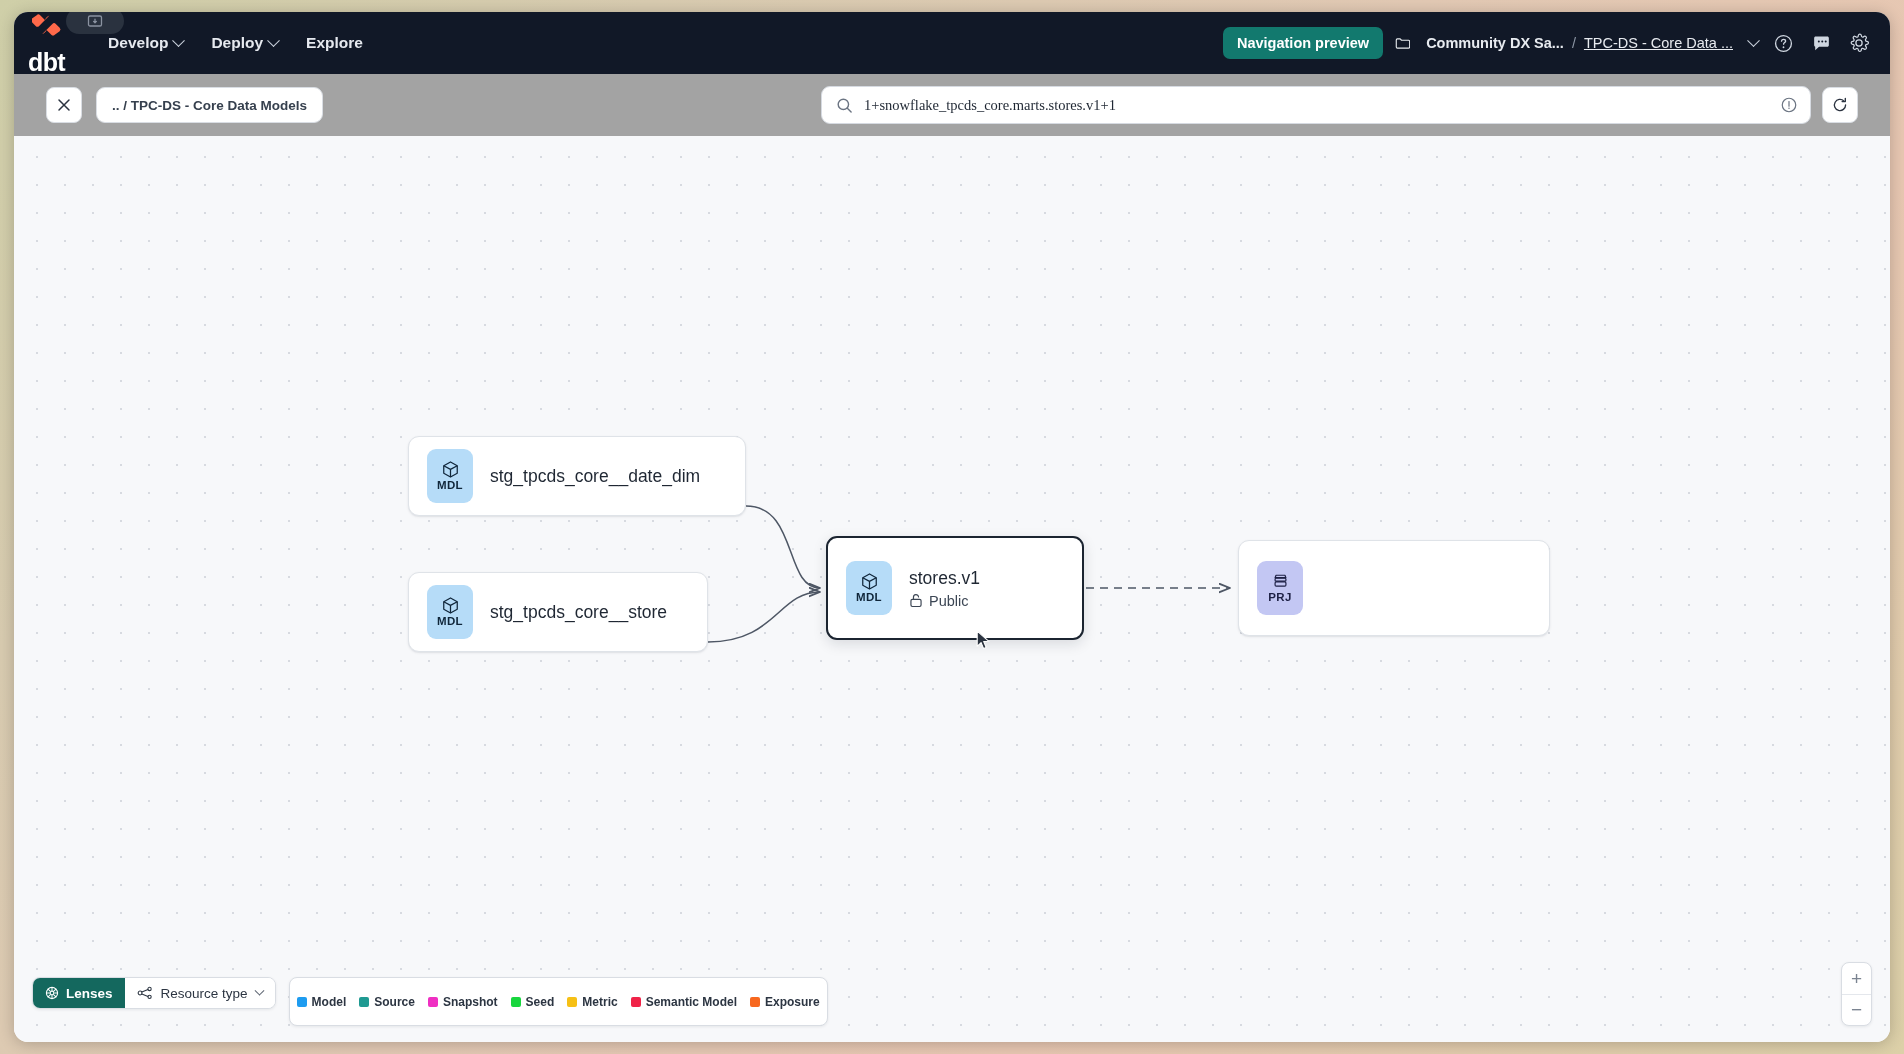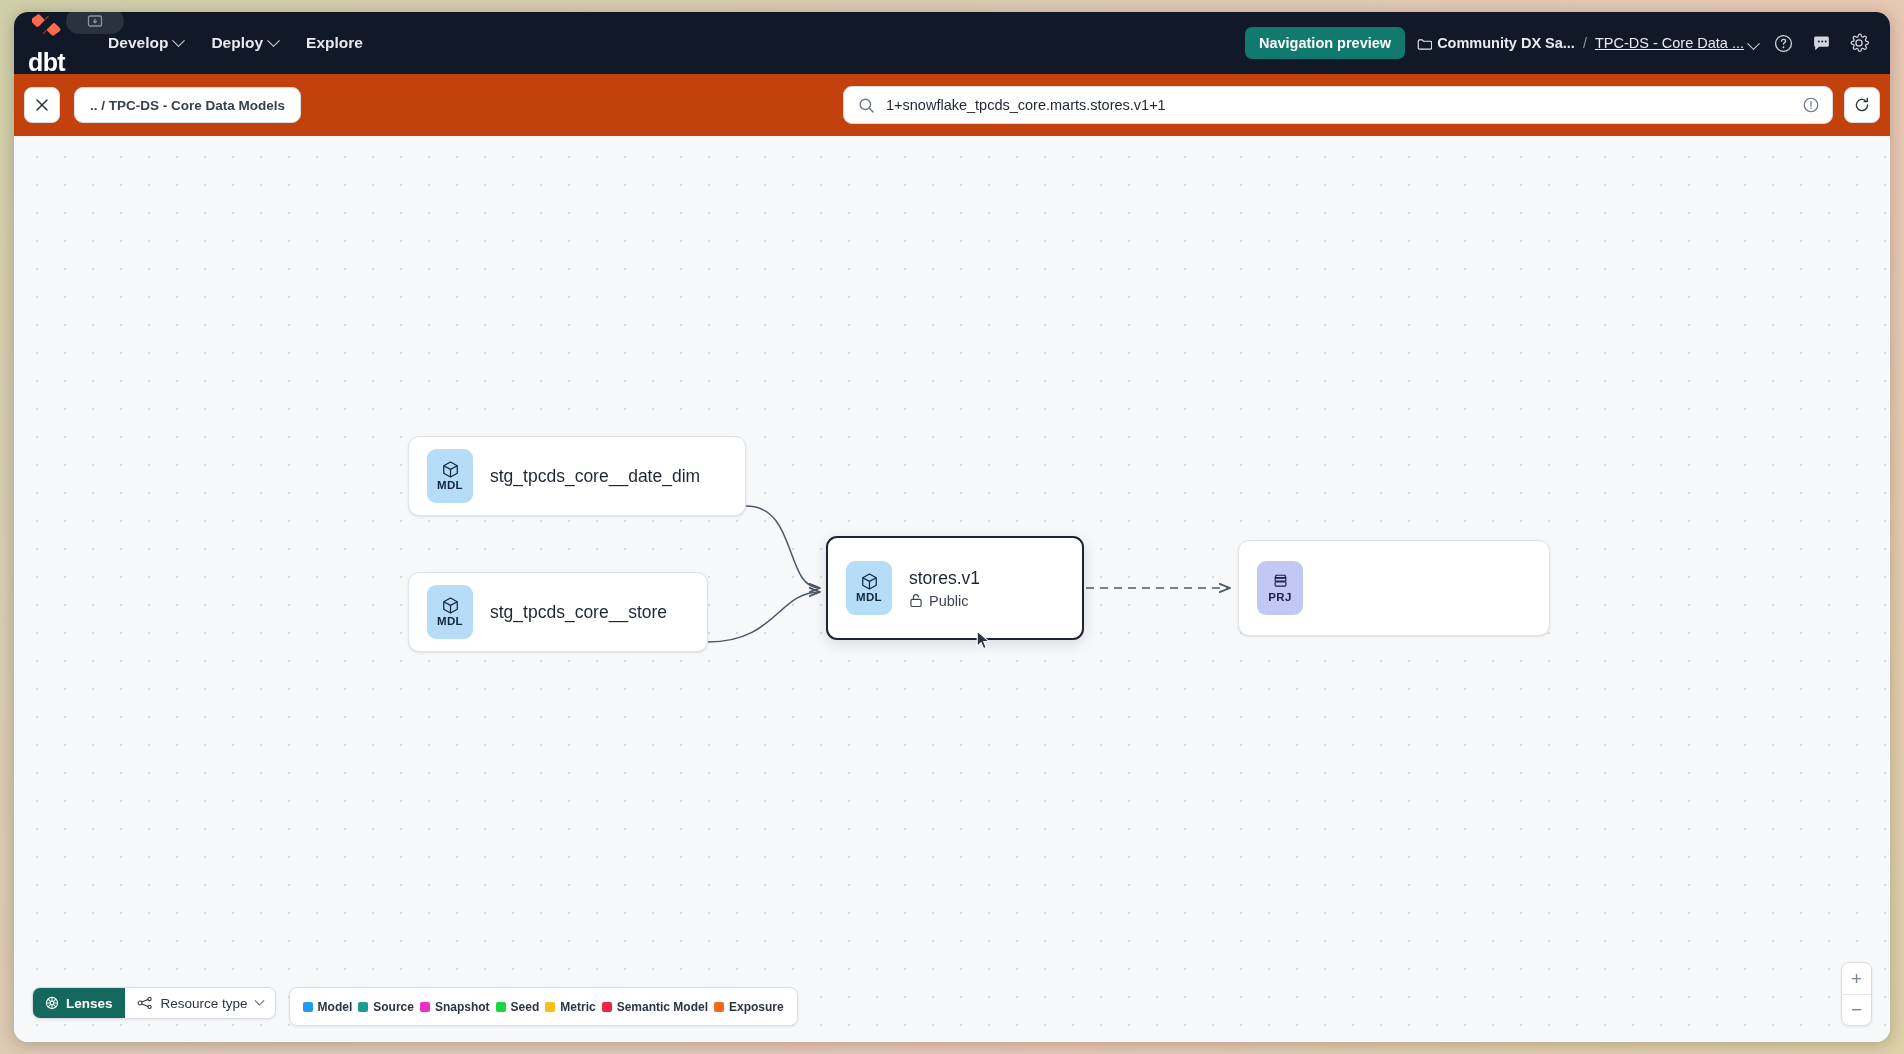--- a/index.html
+++ b/index.html
@@ -54,52 +54,52 @@
     padding: 7px 12px; border-radius: 6px; cursor: pointer;
   }
   .chev { width: 9px; height: 9px; border-right: 1.7px solid #cbd2dd; border-bottom: 1.7px solid #cbd2dd;
           transform: rotate(45deg) translate(-2px,-2px); }
   .topbar-right { margin-left: auto; display: flex; align-items: center; gap: 12px; }
   #nav-preview-badge {
     background: #12796e; color: #fff; font-size: 14.5px; font-weight: 700;
     padding: 8px 14px; border-radius: 7px; cursor: pointer; white-space: nowrap;
   }
   .crumbs { display: flex; align-items: center; gap: 8px; color: #e8ebf0; font-size: 14.5px; font-weight: 700; }
-  .crumb { display: flex; align-items: flex-end; gap: 5px; cursor: pointer; white-space: nowrap; }
+  .crumb { display: flex; align-items: center; gap: 16px; cursor: pointer; white-space: nowrap; }
   .crumb-sep { color: #8d97a6; font-weight: 400; }
   .crumb-plain { font-weight: 500; color: #e8ebf0; text-decoration: underline; }
   .icon-btn-dark {
     width: 26px; height: 26px; display: flex; align-items: center; justify-content: center;
     cursor: pointer; color: #cfd6e0;
   }
 
   
   #toolbar {
-    height: 62px; flex: 0 0 62px; background: #c2410c;
-    display: flex; align-items: center; padding: 0 10px;
+    height: 62px; flex: 0 0 62px; background: #a3a3a3;
+    display: flex; align-items: center; padding: 0 32px;
     position: relative; z-index: 15;
   }
   .sq-btn {
     width: 36px; height: 36px; border: 1px solid #d9dde3; border-radius: 8px;
     background: #fff; display: flex; align-items: center; justify-content: center;
     cursor: pointer; color: #2b3340;
   }
   #breadcrumb-pill {
     margin-left: 14px; height: 36px; border: 1px solid #d9dde3; border-radius: 9px;
     background: #fff; display: flex; align-items: center; padding: 0 15px;
     font-size: 13.5px; color: #36404e; font-weight: 600; cursor: pointer; white-space: nowrap;
   }
   #search-wrap { margin-left: auto; display: flex; align-items: center; gap: 11px; }
   #search-box {
     width: 990px; height: 38px; border: 1px solid #d6dae1; border-radius: 9px;
     background: #fff; display: flex; align-items: center; padding: 0 12px 0 14px; gap: 11px;
   }
   #search-input {
     flex: 1; border: none; outline: none; font-size: 14.5px; color: #1f2733;
-    font-family: Liberation Sans, sans-serif; background: transparent;
+    font-family: Liberation Serif, serif; background: transparent;
   }
 
   
   #canvas {
     flex: 1; position: relative; overflow: hidden;
     background-color: #f7f8fa;
     background-image: radial-gradient(circle, #d7dae0 1.1px, transparent 1.2px);
     background-size: 28px 28px;
     background-position: 9px 7px;
   }
@@ -138,21 +138,21 @@
   }
   #lenses-button {
     background: #14685e; color: #fff; height: 100%; display: flex; align-items: center; gap: 7px;
     padding: 0 12px; font-size: 13.5px; font-weight: 700; cursor: pointer;
   }
   #resource-type-button {
     display: flex; align-items: center; gap: 8px; padding: 0 12px; height: 100%;
     font-size: 13.5px; color: #2c3542; font-weight: 500; cursor: pointer; background: #fff;
   }
   #legend {
-    display: flex; align-items: center; gap: 6px; height: 39px; padding: 0 13px;
+    display: flex; align-items: center; gap: 13px; height: 49px; padding: 0 7px;
     background: #fff; border: 1px solid #d9dde3; border-radius: 8px;
     box-shadow: 0 1px 3px rgba(16,24,40,.08);
   }
   .legend-item { display: flex; align-items: center; gap: 5px; font-size: 12px; color: #2c3542; font-weight: 600; cursor: pointer; white-space: nowrap; }
   .swatch { width: 10px; height: 10px; border-radius: 2px; flex: 0 0 10px; }
 
   #zoom-controls {
     position: absolute; right: 18px; bottom: 16px; width: 31px;
     border: 1px solid #d9dde3; border-radius: 8px; background: #fff; overflow: hidden;
     box-shadow: 0 1px 3px rgba(16,24,40,.08); z-index: 12;

